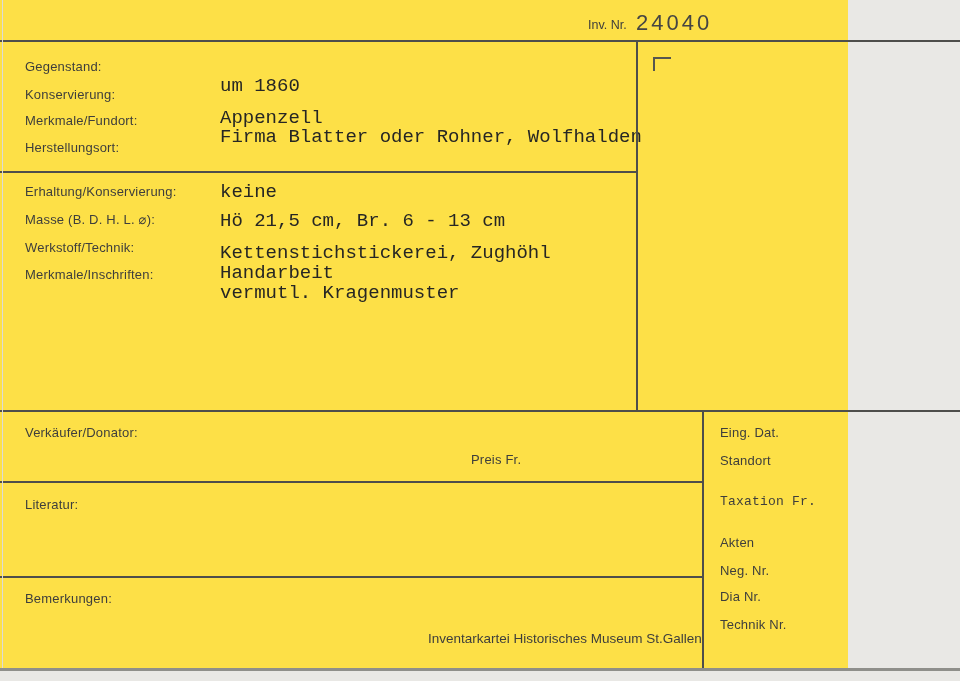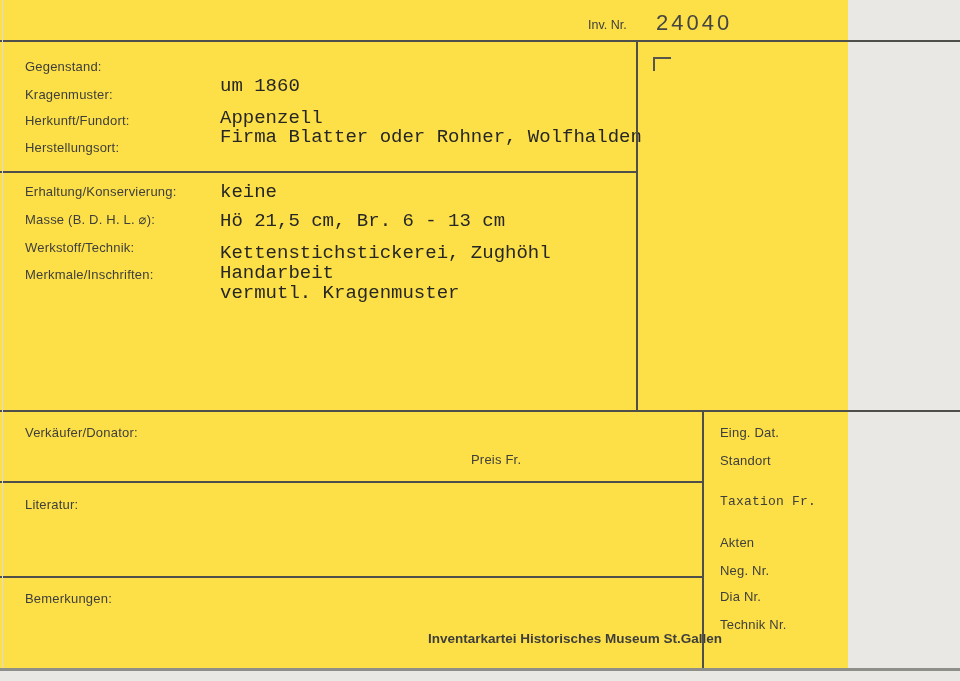--- a/index.html
+++ b/index.html
@@ -60,50 +60,48 @@
     left: 588px; top: 18px;
     font-size: 12.5px;
     color: #3e3e3c;
   }
   .inv-number {
     position: absolute;
     left: 636px; top: 10px;
     font-size: 22px;
     letter-spacing: 3px;
     color: #454543;
-    margin-left: 20px;
   }
   .corner-mark {
     position: absolute;
     left: 653px; top: 57px;
     width: 16px; height: 12px;
     border-top: 2px solid #56564f;
     border-left: 2px solid #56564f;
   }
   .footer-text {
     position: absolute;
     left: 428px; top: 631px;
     font-size: 13.5px;
     color: #3e3e3c;
     white-space: nowrap;
-    font-weight: bold;
   }
 </style>
 </head>
 <body>
 
 <div class="card">
 
   <span class="inv-label">Inv. Nr.</span>
   <span class="inv-number">24040</span>
   <div class="rule-h" style="left:0; top:40px; width:960px;"></div>
 
   <span class="lbl" style="left:25px; top:59px;">Gegenstand:</span>
-  <span class="lbl" style="left:25px; top:87px;">Kragenmuster:</span>
-  <span class="lbl" style="left:25px; top:113px;">Herkunft/Fundort:</span>
+  <span class="lbl" style="left:25px; top:87px;">Konservierung:</span>
+  <span class="lbl" style="left:25px; top:113px;">Merkmale/Fundort:</span>
   <span class="lbl" style="left:25px; top:140px;">Herstellungsort:</span>
 
   <span class="typed" style="left:220px; top:76px;">um 1860</span>
   <span class="typed" style="left:220px; top:108px;">Appenzell</span>
   <span class="typed" style="left:220px; top:127px;">Firma Blatter oder Rohner, Wolfhalden</span>
 
   <div class="corner-mark"></div>
 
   <div class="rule-v" style="left:636px; top:40px; height:372px;"></div>
 

